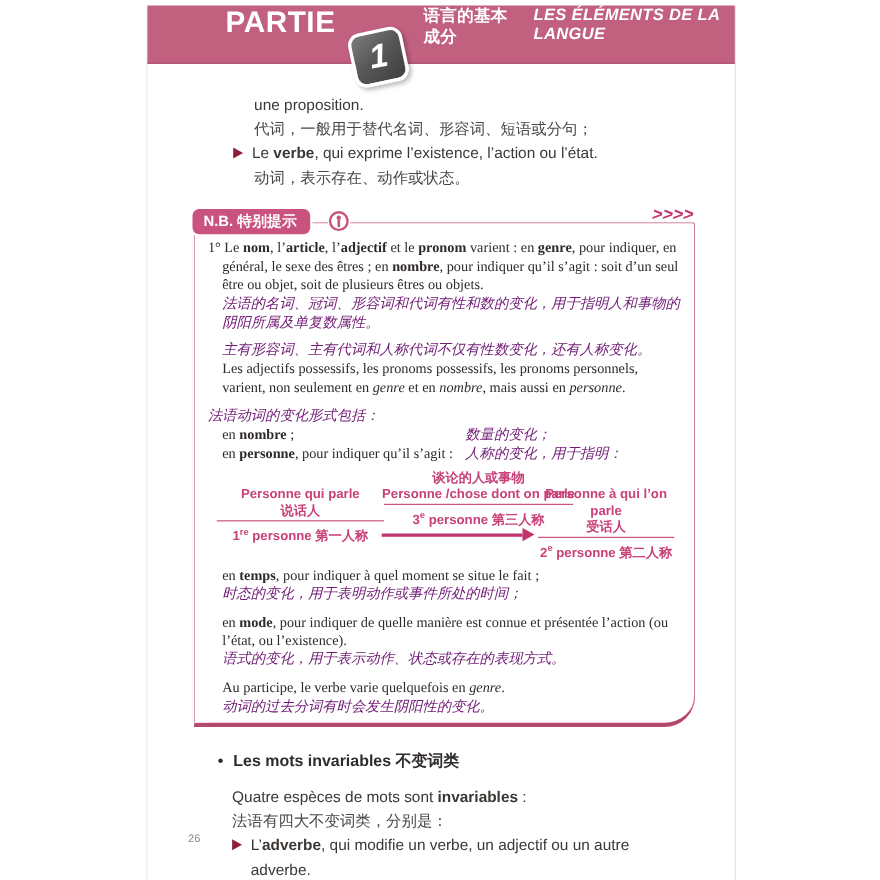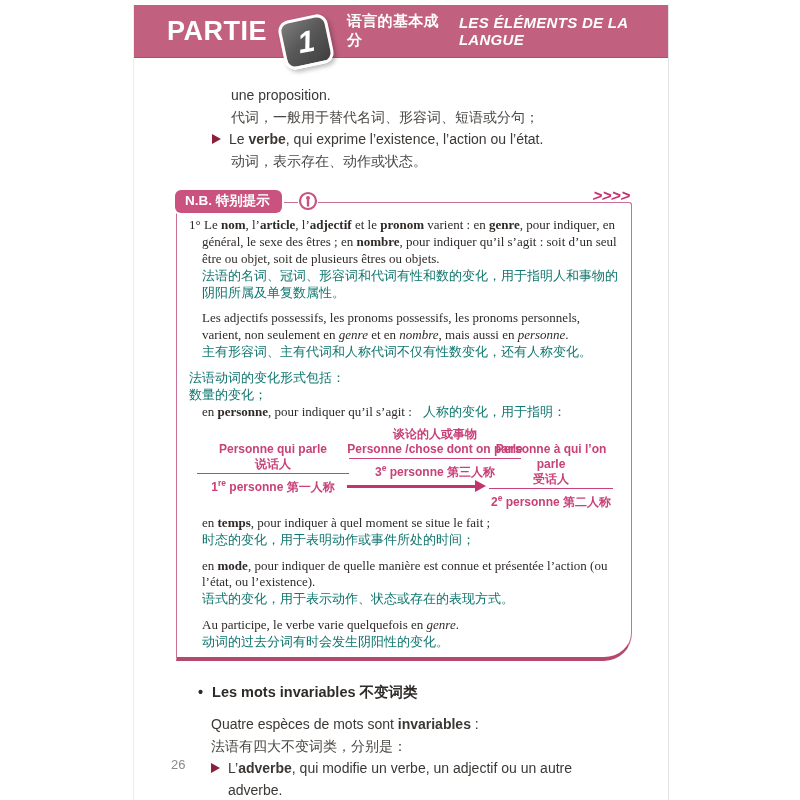--- a/index.html
+++ b/index.html
@@ -2,21 +2,21 @@
 <html><head>
 <meta charset="utf-8">
 <style>
   html,body{margin:0;padding:0;}
   body{width:800px;height:800px;background:#ffffff;font-family:"Liberation Sans",sans-serif;}
   .canvas{position:relative;width:800px;height:800px;background:#fff;overflow:hidden;}
   .page{position:absolute;left:133px;top:5px;width:534px;height:795px;background:#fff;
         border-left:1px solid #ececef;border-right:1px solid #e3e3e8;}
   
   .band{position:relative;height:52px;background:#c1607f;border-bottom:1px solid #aa5070;
-        display:flex;align-items:center;}
+        display:flex;padding-left:38px;}
   .partie{margin-left:33px;color:#fff;font-weight:bold;font-size:27px;letter-spacing:.5px;}
   .badge{flex:0 0 auto;width:44px;height:44px;margin-left:14px;margin-top:22px;
          background:linear-gradient(145deg,#7d7d7d 0%,#595959 45%,#3f3f3f 100%);
          border:3px solid #fff;border-radius:11px;transform:rotate(-12deg);
          box-shadow:2px 3px 4px rgba(0,0,0,.25);
          display:flex;align-items:center;justify-content:center;}
   .badge span{color:#fff;font-weight:bold;font-style:italic;font-size:30px;transform:rotate(2deg);}
   .band-title{margin-left:18px;color:#fff;font-weight:bold;font-style:italic;font-size:15px;letter-spacing:.3px;}
   .band-title-zh{margin-left:16px;color:#fff;font-weight:bold;font-size:15px;font-style:normal;}
   
@@ -29,21 +29,21 @@
   .nbwrap{position:relative;margin:30px 0 0 42px;width:456px;}
   .nbtab{position:absolute;top:-12px;left:-1px;z-index:3;background:#c9537e;color:#fff;
          font-weight:bold;font-size:13.5px;padding:2px 12px 3px 10px;border-radius:6px;
          box-shadow:0 0 0 2px #fff;}
   .nbicon{position:absolute;top:-11px;left:122px;z-index:3;width:20px;height:20px;background:#fff;}
   .chevrons{position:absolute;top:-15px;right:2px;z-index:3;color:#c5326e;font-weight:bold;
             font-size:16px;letter-spacing:0;transform:skewX(-12deg);}
   .nbbox{border:1.5px solid #c86f92;border-bottom:4px solid #b5486e;
          border-radius:3px 3px 28px 0;padding:14px 12px 6px 12px;
          font-family:"Liberation Serif",serif;font-size:13px;line-height:1.3;color:#2e2a28;}
-  .nbbox .zh{color:#0f766e;}
+  .nbbox .zh{font-style:italic;color:#701a75;}
   .hang{padding-left:13px;text-indent:-13px;margin:0;}
   .ind{padding-left:13px;margin:0;}
   .gap{height:9px;}
   .cols{display:grid;grid-template-columns:232px 1fr;column-gap:2px;}
   
   .diagram{position:relative;height:86px;margin:6px 0 2px 0;color:#c84178;
            font-family:"Liberation Sans",sans-serif;font-weight:bold;font-size:12px;line-height:15px;}
   .dcol{position:absolute;text-align:center;}
   .dleft{left:0;top:15px;width:168px;}
   .dcenter{left:152px;top:0;width:188px;}
@@ -51,21 +51,21 @@
   .drule{border-bottom:1.5px solid #c84178;margin:1px 8px 2px 8px;}
   .darrow{position:absolute;left:158px;top:58px;width:128px;height:3.5px;background:#c2346d;}
   .darrow::after{content:"";position:absolute;right:-11px;top:-4.5px;width:0;height:0;
                  border-left:11px solid #c2346d;border-top:6px solid transparent;border-bottom:6px solid transparent;}
   sup{font-size:8.5px;}
   
   .section{margin:20px 0 0 64px;font-size:14px;line-height:22px;color:#3b3734;width:430px;}
   .sec-head{font-weight:bold;font-size:14.5px;color:#2f2b29;margin-bottom:10px;}
   .sec-head .dot{margin-right:9px;}
   .sec-body{margin-left:13px;}
-  .pagenum{position:absolute;left:37px;top:752px;color:#8a8a8a;font-size:13px;}
+  .pagenum{position:absolute;left:37px;top:752px;color:#8a8a8a;font-size:10px;}
 </style>
 </head>
 <body>
 
 <div class="canvas">
   <div class="page">
 
     <div class="band">
       <span class="partie">PARTIE</span>
       <div class="badge">
@@ -93,28 +93,29 @@
           <circle cx="10" cy="7" r="2" fill="#c9537e"></circle>
           <path d="M10 9.5 L10 14.5" stroke="#c9537e" stroke-width="2.4" stroke-linecap="round"></path>
         </svg>
       </div>
       <div class="chevrons">&gt;&gt;&gt;&gt;</div>
 
       <div class="nbbox">
         <p class="hang">1° Le <b>nom</b>, l’<b>article</b>, l’<b>adjectif</b> et le <b>pronom</b> varient : en <b>genre</b>, pour indiquer, en général, le sexe des êtres ; en <b>nombre</b>, pour indiquer qu’il s’agit : soit d’un seul être ou objet, soit de plusieurs êtres ou objets.</p>
         <p class="ind zh">法语的名词、冠词、形容词和代词有性和数的变化，用于指明人和事物的阴阳所属及单复数属性。</p>
         <div class="gap"></div>
+        <p class="ind zh">主有形容词、主有代词和人称代词不仅有性数变化，还有人称变化。</p>
         <p class="ind">Les adjectifs possessifs, les pronoms possessifs, les pronoms personnels, varient, non seulement en <i>genre</i> et en <i>nombre</i>, mais aussi en <i>personne</i>.</p>
-        <p class="ind zh">主有形容词、主有代词和人称代词不仅有性数变化，还有人称变化。</p>
         <div class="gap"></div>
 
         <div class="cols">
           <p class="zh" style="margin:0">法语动词的变化形式包括：</p>
         </div>
         <div class="cols">
+          <p class="ind">en <b>nombre</b> ;</p>
           <p class="zh" style="margin:0">数量的变化；</p>
         </div>
         <div class="cols">
           <p class="ind">en <b>personne</b>, pour indiquer qu’il s’agit :</p>
           <p class="zh" style="margin:0">人称的变化，用于指明：</p>
         </div>
 
         <div class="diagram">
           <div class="dcol dleft">
             <div>Personne qui parle</div>

